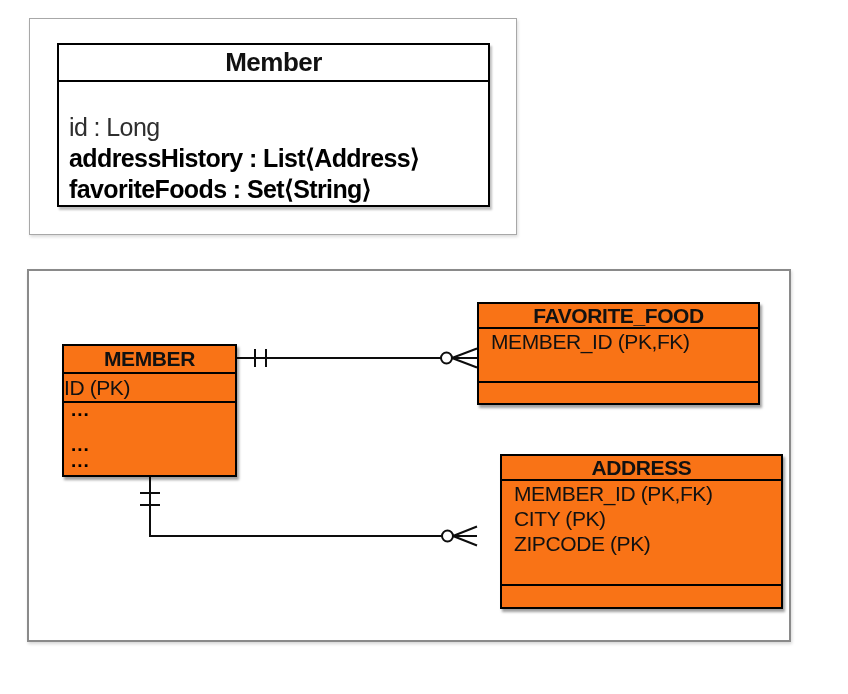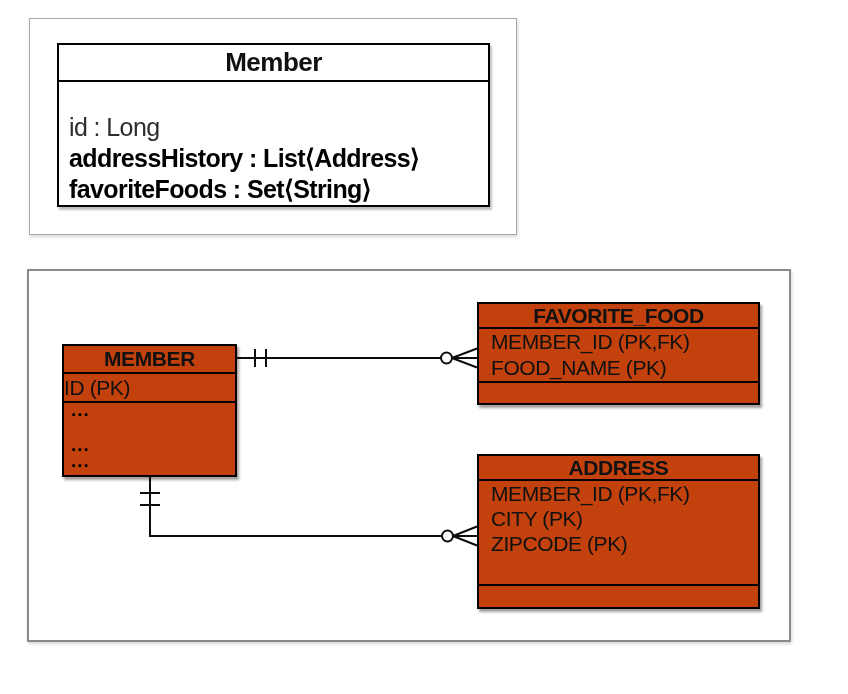--- a/index.html
+++ b/index.html
@@ -32,21 +32,21 @@
     height:53px; border-bottom:2.5px solid #000;
     display:flex; align-items:center; justify-content:center;
     font-size:26px; font-weight:700; letter-spacing:-0.5px;
   }
   .uml-attrs { flex:1; padding:6px 0 0 10px; }
   .uml-attr { font-size:25px; line-height:31px; letter-spacing:-0.6px; white-space:nowrap; }
   .uml-attr.regular { font-weight:400; color:#2e2e2e;margin-top:24px; }
   .uml-attr.bold { font-weight:700; color:#000; }
   
   .er-table {
-    position:absolute; border:2.5px solid #000; background:#c2410c;
+    position:absolute; border:2.5px solid #000; background:#f97316;
     box-sizing:border-box; box-shadow:2px 3px 2.5px rgba(0,0,0,0.38);
     display:flex; flex-direction:column;
   }
   .er-title {
     font-size:21px; font-weight:700; text-align:center;
     border-bottom:2.5px solid #000; letter-spacing:-0.4px;
     flex:0 0 auto;
   }
   .er-rows { flex:1 1 auto; padding-left:12px; border-bottom:2px solid #000; overflow:hidden; }
   .er-row { font-size:21px; letter-spacing:-0.4px; white-space:nowrap; }
@@ -62,21 +62,21 @@
     position:absolute; left:7px; font-size:19px; font-weight:600;
     line-height:10px; letter-spacing:1px; color:#000;
   }
   .dots.d1 { top:2px; }
   .dots.d2 { top:37px; }
   .dots.d3 { top:53px; }
   #favorite-food-table { left:448px; top:31px; width:283px; height:103px; }
   #favorite-food-table .er-title { height:23px; line-height:23px; }
   #favorite-food-table .er-row { line-height:26px; }
   #favorite-food-table .er-empty { height:20px; }
-  #address-table { left:448px; top:183px; width:283px; height:155px; }
+  #address-table { left:471px; top:183px; width:283px; height:155px; }
   #address-table .er-title { height:23px; line-height:23px; }
   #address-table .er-row { line-height:25px; }
   #address-table .er-empty { height:21px; }
   
   #connector-svg { position:absolute; left:0; top:0; pointer-events:none; }
   .conn { stroke:#0d0d0d; stroke-width:2; fill:none; }
   .conn-circle { stroke:#0d0d0d; stroke-width:2; fill:#ffffff; }
 </style>
 </head>
 <body>
@@ -120,21 +120,20 @@
         <div class="dots d1">...</div>
         <div class="dots d2">...</div>
         <div class="dots d3">...</div>
       </div>
     </div>
 
     <div id="favorite-food-table" class="er-table">
       <div class="er-title">FAVORITE_FOOD</div>
       <div class="er-rows">
         <div class="er-row">MEMBER_ID (PK,FK)</div>
-        <div class="er-row">FOOD_NAME (PK)</div>
       </div>
       <div class="er-empty"></div>
     </div>
 
     <div id="address-table" class="er-table">
       <div class="er-title">ADDRESS</div>
       <div class="er-rows">
         <div class="er-row">MEMBER_ID (PK,FK)</div>
         <div class="er-row">CITY (PK)</div>
         <div class="er-row">ZIPCODE (PK)</div>

